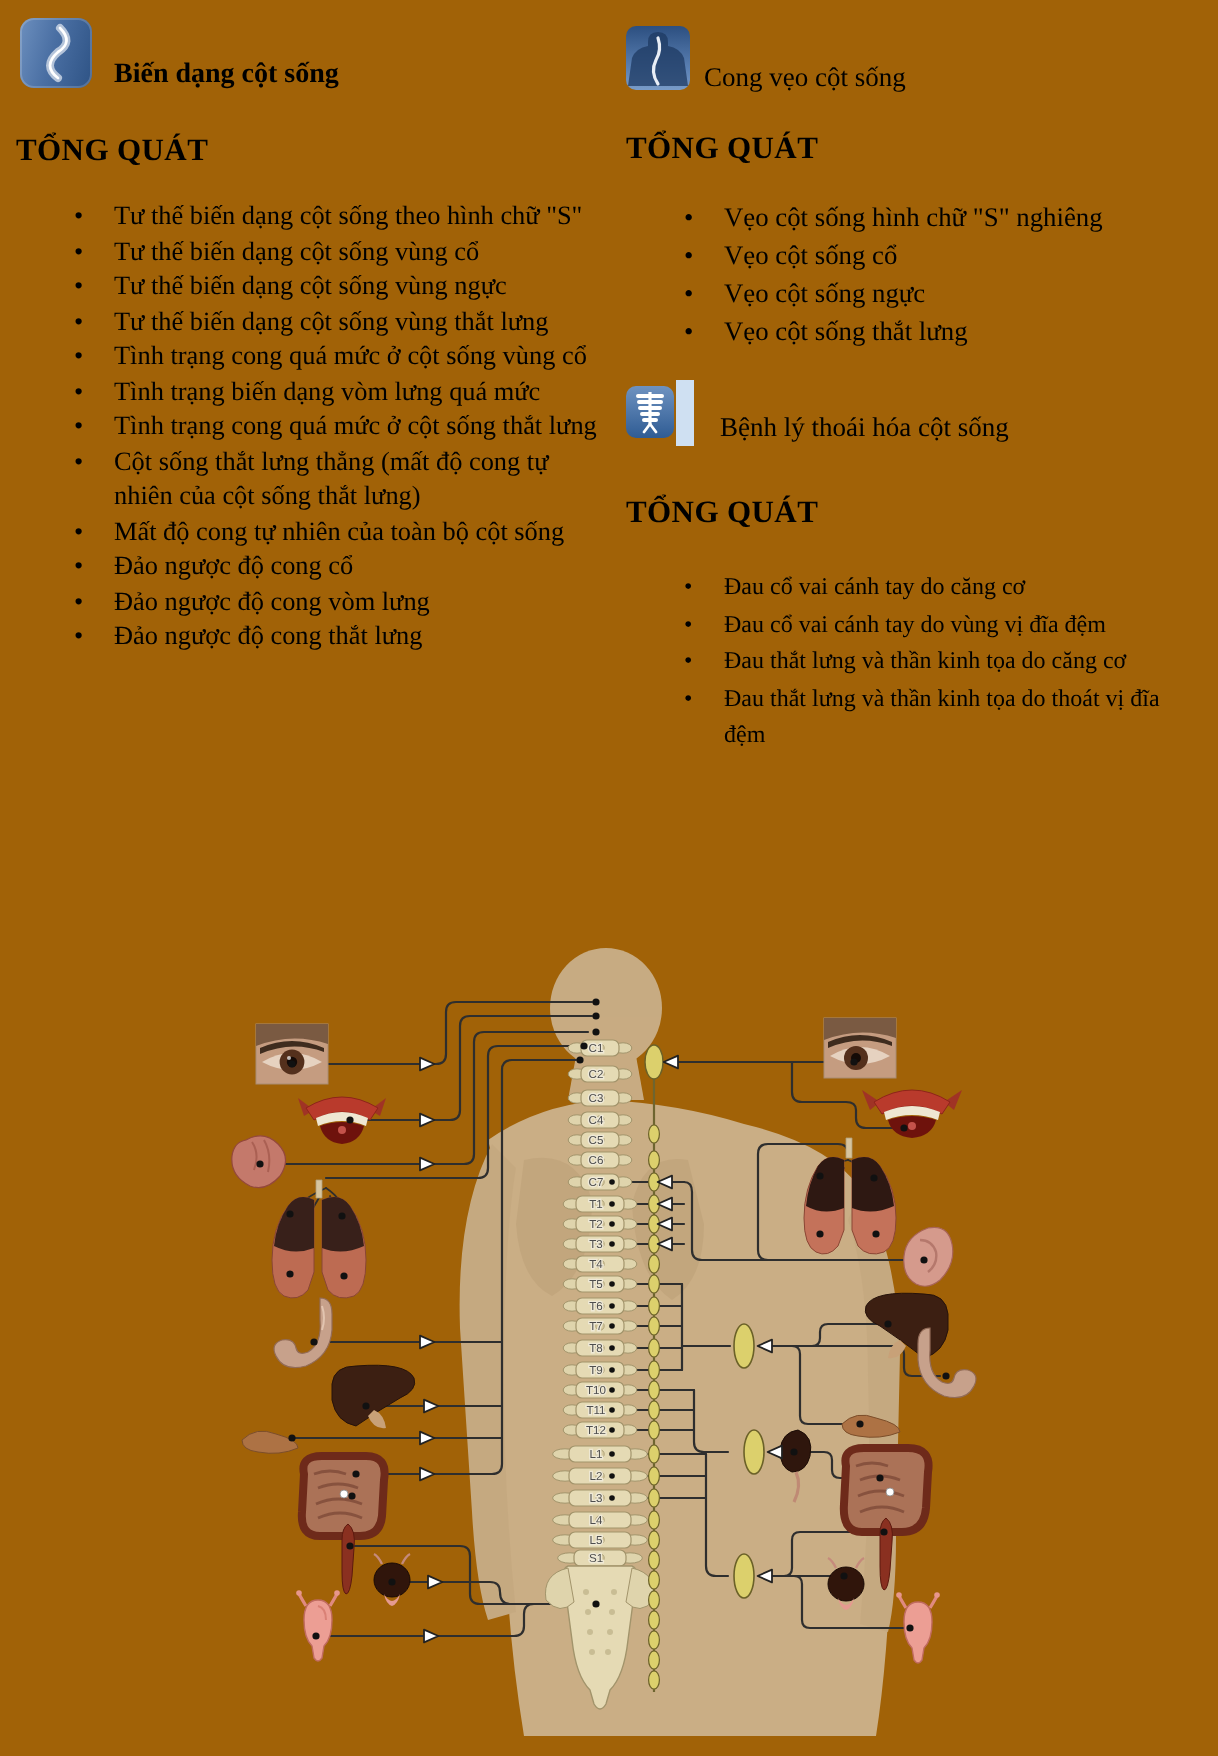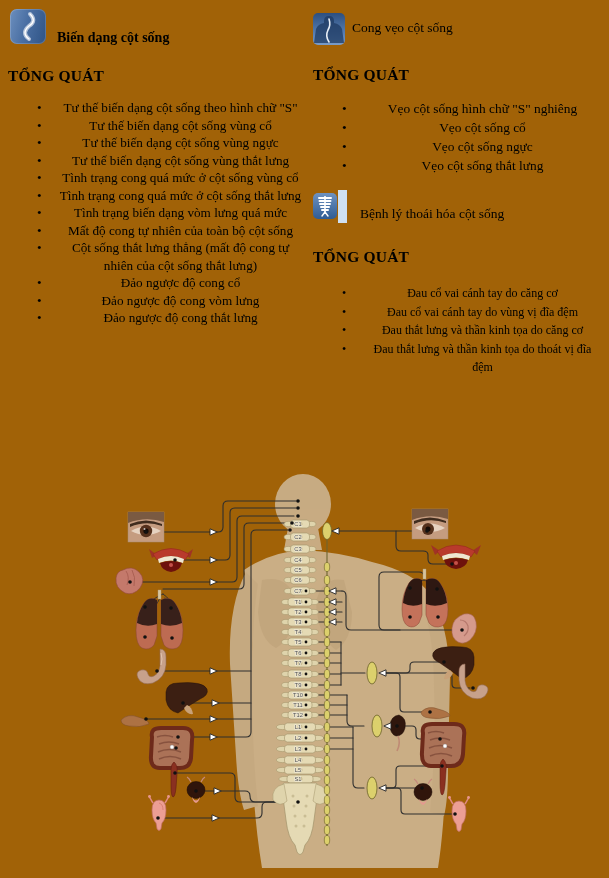--- a/index.html
+++ b/index.html
@@ -5,21 +5,21 @@
   html,body{margin:0;padding:0;background:#fff;}
   .page{position:relative;width:609px;height:878px;background:#a16207;overflow:hidden;
         font-family:"Liberation Serif",serif;color:#000;}
   .abs{position:absolute;}
   
   .sec-title-bold{font-weight:bold;font-size:14px;white-space:nowrap;}
   .sec-title{font-size:13.5px;white-space:nowrap;}
   .heading{font-weight:bold;font-size:15.5px;letter-spacing:.2px;white-space:nowrap;}
   
   ul.blist{margin:0;padding:0;list-style:none;}
-  ul.blist li{position:relative;padding-left:49px;text-align:center;}
+  ul.blist li{position:relative;padding-left:49px;}
   ul.blist li::before{content:"\2022";position:absolute;left:29px;top:0;}
   .list-left li{font-size:13.2px;line-height:17.5px;}
   .list-rt li{font-size:13.4px;line-height:19px;}
   .list-rb li{font-size:12px;line-height:18.5px;font-family:Liberation Serif, serif;}
   
   .icon1{left:10px;top:9px;width:36px;height:35px;border-radius:7px;
          background:linear-gradient(105deg,#6c8fbe 0%,#4a6fa3 45%,#2e5385 100%);
          box-shadow:inset 0 0 0 1px rgba(255,255,255,.18);}
   .icon2{left:313px;top:13px;width:32px;height:32px;border-radius:5px;
          background:linear-gradient(180deg,#2c4f80 0%,#5d83b6 70%,#7a9cc8 100%);}
@@ -477,36 +477,36 @@
     </svg>
   </div>
   <div class="abs sec-title-bold" style="left:57px;top:30px">Biến dạng cột sống</div>
   <div class="abs heading" style="left:8px;top:67px">TỔNG QUÁT</div>
   <ul class="abs blist list-left" style="left:8px;top:99px;width:296px">
     <li>Tư thế biến dạng cột sống theo hình chữ "S"</li>
     <li>Tư thế biến dạng cột sống vùng cổ</li>
     <li>Tư thế biến dạng cột sống vùng ngực</li>
     <li>Tư thế biến dạng cột sống vùng thắt lưng</li>
     <li>Tình trạng cong quá mức ở cột sống vùng cổ</li>
+    <li>Tình trạng biến dạng vòm lưng quá mức</li>
     <li>Tình trạng cong quá mức ở cột sống thắt lưng</li>
-    <li>Tình trạng biến dạng vòm lưng quá mức</li>
+    <li>Cột sống thắt lưng thẳng (mất độ cong tự nhiên của cột sống thắt lưng)</li>
     <li>Mất độ cong tự nhiên của toàn bộ cột sống</li>
-    <li>Cột sống thắt lưng thẳng (mất độ cong tự nhiên của cột sống thắt lưng)</li>
     <li>Đảo ngược độ cong cổ</li>
     <li>Đảo ngược độ cong vòm lưng</li>
     <li>Đảo ngược độ cong thắt lưng</li>
   </ul>
 
   <div class="abs icon2">
     <svg width="32" height="32" viewBox="0 0 32 32">
       <path d="M16,3 q5,0 5,5 l0,2 q6,1 8,6 l2,14 H1 l2,-14 q2,-5 8,-6 l0,-2 q0,-5 5,-5 Z" fill="#1e3a62" opacity=".75"></path>
       <path d="M16,6 q2,6 -1,11 q-3,6 1,12" stroke="#e8eef6" stroke-width="1.6" fill="none" stroke-linecap="round"></path>
     </svg>
   </div>
-  <div class="abs sec-title" style="left:352px;top:20px">Cong vẹo cột sống</div>
+  <div class="abs sec-title" style="left:352px;top:31px">Cong vẹo cột sống</div>
   <div class="abs heading" style="left:313px;top:66px">TỔNG QUÁT</div>
   <ul class="abs blist list-rt" style="left:313px;top:99px;width:290px">
     <li>Vẹo cột sống hình chữ "S" nghiêng</li>
     <li>Vẹo cột sống cổ</li>
     <li>Vẹo cột sống ngực</li>
     <li>Vẹo cột sống thắt lưng</li>
   </ul>
 
   <div class="abs hl-strip"></div>
   <div class="abs icon3">

